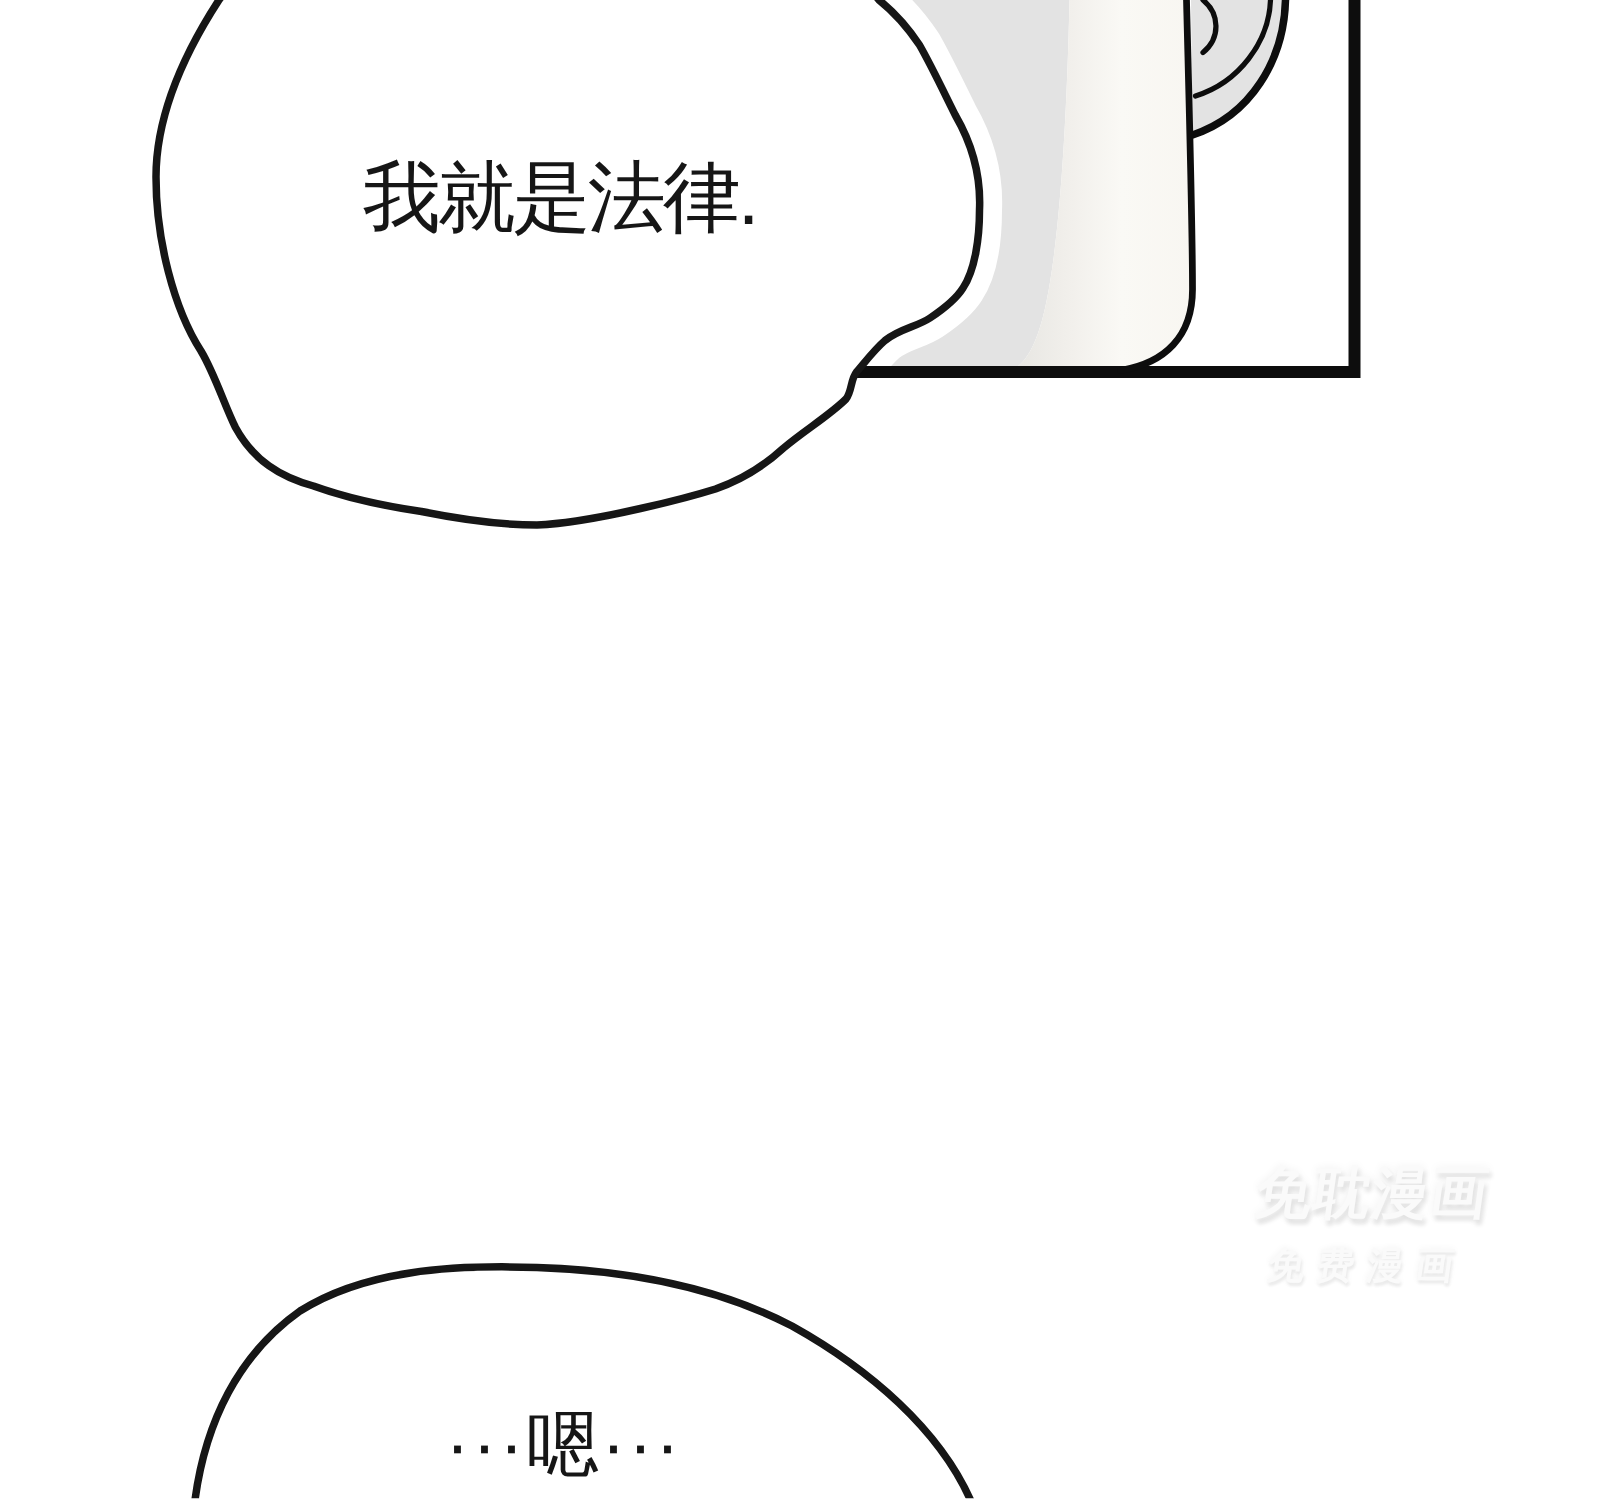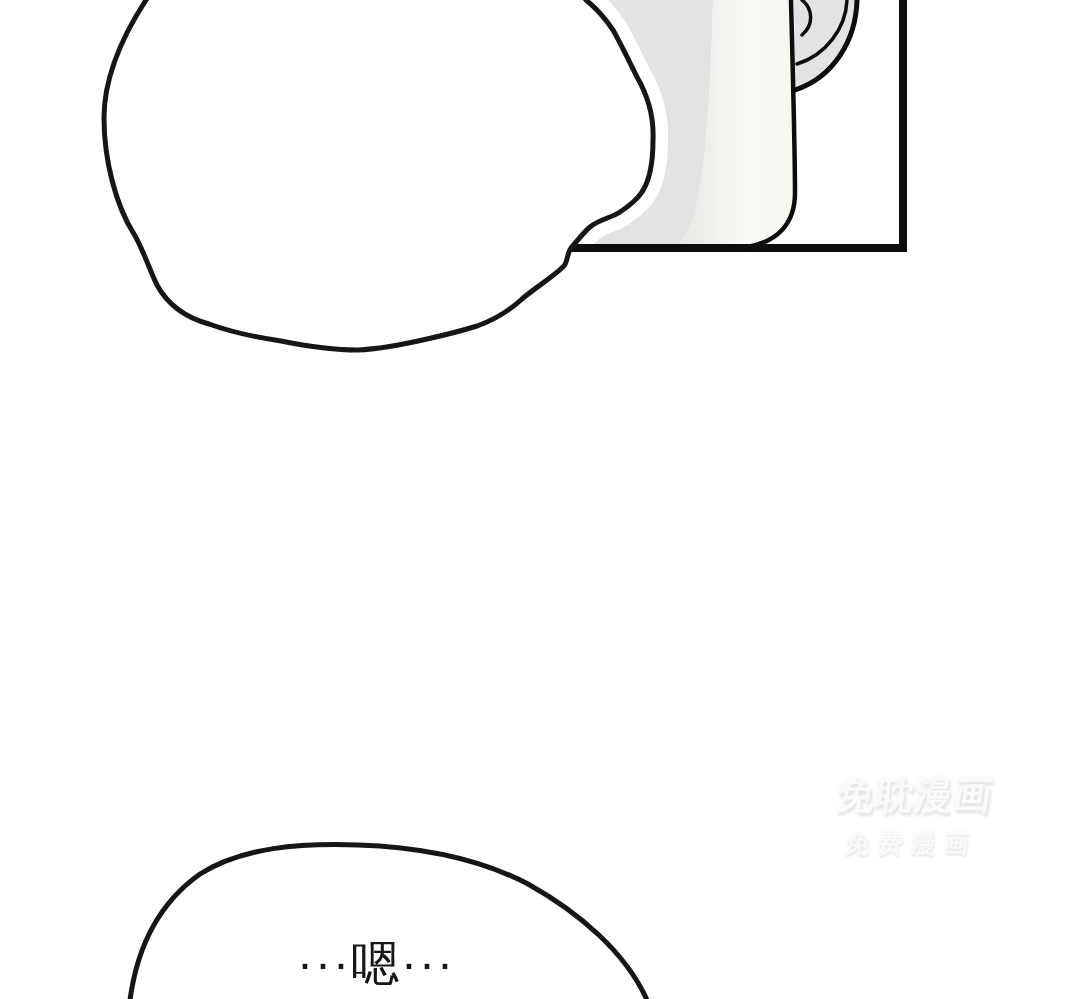--- a/index.html
+++ b/index.html
@@ -88,20 +88,21 @@
     <path class="ink-stroke" stroke-width="3.5" d="M 847 0 C 846 28 826 55 797 64"></path>
     <path class="ink-stroke" stroke-width="3.5" d="M 802 0 C 813 9 814 25 802 35"></path>
 
     <path class="ink-stroke" stroke-width="4.5" d="M 791 0 C 793 80 795 150 795 193 C 795 224 777 242 747 247"></path>
 
     <path class="bubble-shape" d="M 146 0 C 120 40 104 80 104 118 C 104 160 116 206 134 234 C 143 249 150 271 157 285 C 169 307 187 318 209 324 C 231 332 254 337 281 341 C 306 346 332 350 358 350 C 381 349 405 344 427 339 C 445 335 461 331 477 326 C 494 320 510 310 522 299 C 536 287 553 277 564 266 C 568 261 567 253 571 248 C 577 241 583 233 590 227 C 600 219 611 218 620 212 C 629 206 637 200 642 192 C 650 180 653 159 653 140 C 654 118 648 96 637 77 C 629 61 621 44 613 30 C 605 18 596 8 586 0 C 545 -52 400 -78 310 -70 C 240 -64 175 -40 146 0 Z"></path>
 
     <path class="bubble-shape" d="M 130 1000 C 137 948 159 903 200 874 C 243 847 300 843 358 845 C 419 847 478 858 528 884 C 580 913 626 953 647 1000 C 600 1060 200 1060 130 1000 Z"></path>
   </svg>
 
+  <div class="bubble-text top">我就是法律.</div>
 
   <div class="bubble-text bottom">···嗯···</div>
 
   <div class="watermark">
     <div class="wm1">免耽漫画</div>
     <div class="wm2">免费漫画</div>
   </div>
 
 </div>
 

